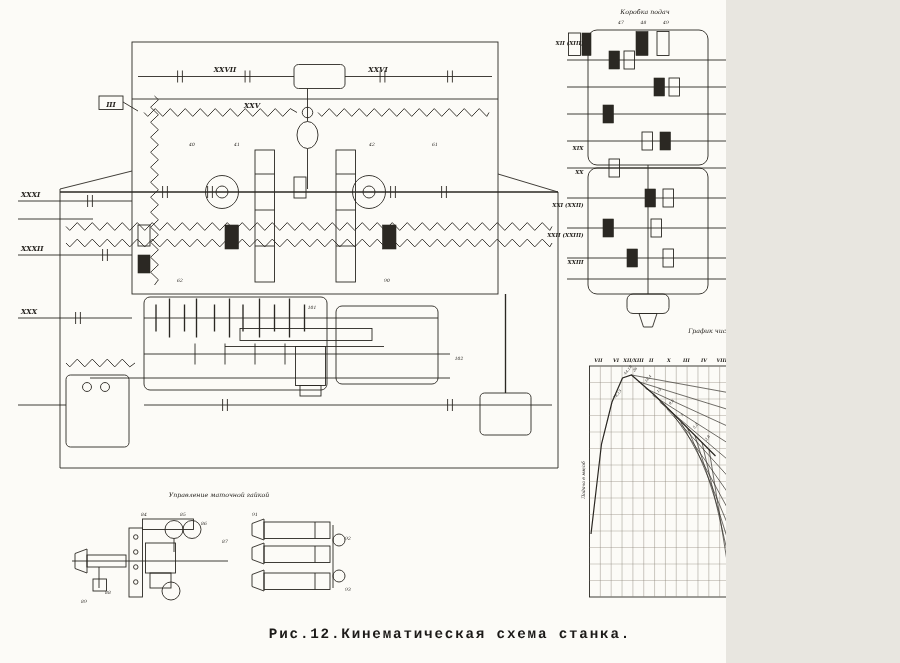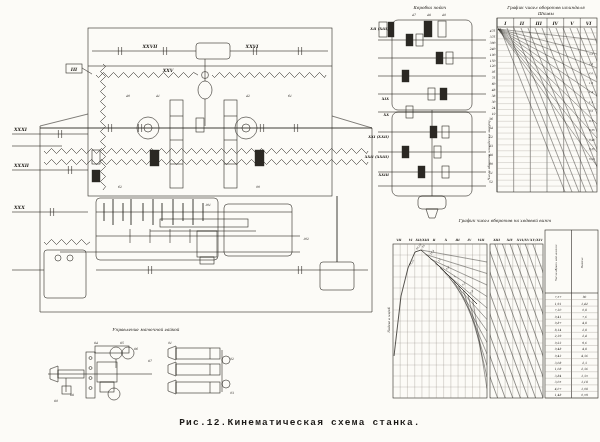--- a/index.html
+++ b/index.html
@@ -1,16 +1,16 @@
 <!DOCTYPE html>
 <html><head>
 <meta charset="utf-8">
 <style>
   html,body{margin:0;padding:0;background:#e8e6e0;}
-  .page{width:600px;height:442px;position:relative;background:#fcfbf7;overflow:hidden;
+  .page{width:484px;height:442px;position:relative;background:#fcfbf7;overflow:hidden;
         font-family:"DejaVu Serif", serif;}
   svg{position:absolute;left:0;top:0;}
   svg text{fill:#26231f;font-family:"DejaVu Serif", serif;font-style:italic;}
   .ln{fill:none;stroke:#2b2823;stroke-width:.6;}
   .ln8{stroke-width:.9;}
   .ink{fill:#2b2823;stroke:#2b2823;stroke-width:.4;}
   .t4{font-size:4.2px;}
   .roman{font-size:4.6px;font-weight:bold;}
   .caption{font-family:"Liberation Mono", monospace;font-style:normal;font-weight:bold;
            font-size:9.5px;letter-spacing:1.2px;fill:#1c1a18;}

